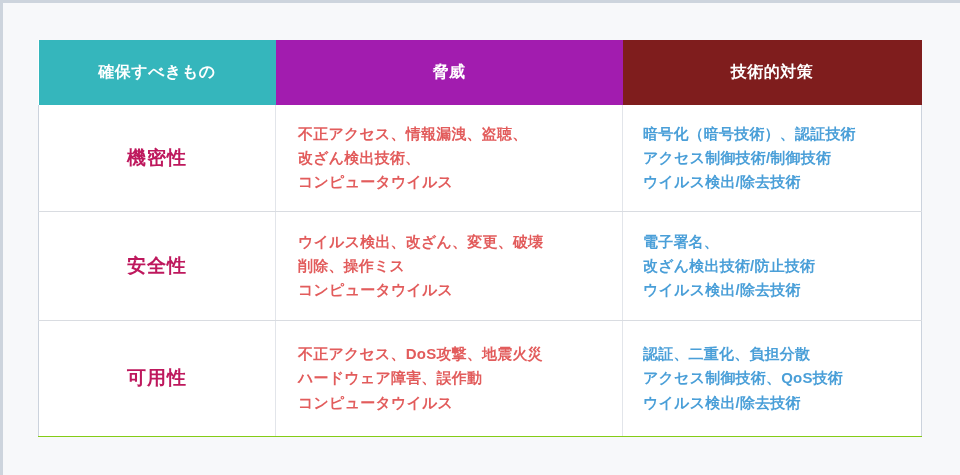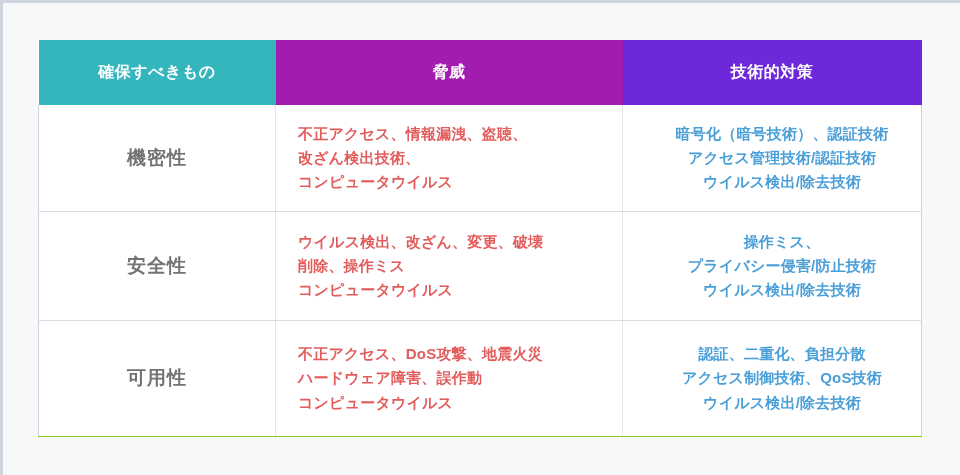--- a/index.html
+++ b/index.html
@@ -55,21 +55,21 @@
     color: #ffffff;
     font-size: 16px;
     font-weight: bold;
     letter-spacing: 0.5px;
     text-align: center;
     vertical-align: middle;
     border: 0;
   }
   th.h-aim    { background: #35b6bc; }
   th.h-threat { background: #a21caf; }
-  th.h-meas   { background: #6d28d9; }
+  th.h-meas   { background: #7f1d1d; }
 
   table.matrix tbody td {
     background: #ffffff;
     border-left: 1px solid #ccd3dd;
     border-right: 1px solid #ccd3dd;
     border-bottom: 1px solid #d9dce1;
     padding: 0;
     vertical-align: middle;
   }
   table.matrix tbody tr:last-child td {
@@ -89,38 +89,38 @@
     border-right: 1px solid #ccd3dd;
   }
 
   .row-1 td { height: 106px; }
   .row-2 td { height: 108px; }
   .row-3 td { height: 115px; }
 
   .aim-label {
     display: block;
     text-align: center;
-    color: #737373;
+    color: #be185d;
     font-size: 19px;
     font-weight: bold;
     letter-spacing: 1px;
     line-height: 1.3;
   }
   .item-list {
     padding: 0 0 0 22px;
     margin: 0;
     line-height: 1.62;
     font-size: 15px;
     font-weight: bold;
     letter-spacing: 0.2px;
   }
   .item-list .line { display: block; white-space: nowrap; }
   .threat-text { color: #e25c5c; }
   .meas-text   { color: #4a9fd8; }
-  .meas-list   { padding-left: 20px; text-align: center; }
+  .meas-list   { padding-left: 20px; }
 </style>
 </head>
 <body>
 
 <div class="page">
   <div class="page-edge-top"></div>
   <div class="page-edge-left"></div>
 
   <div class="table-wrap">
     <table class="matrix">
@@ -145,41 +145,41 @@
           <td class="cell-threat">
             <div class="item-list threat-text">
               <span class="line">不正アクセス、情報漏洩、盗聴、</span>
               <span class="line">改ざん検出技術、</span>
               <span class="line">コンピュータウイルス</span>
             </div>
           </td>
           <td class="cell-meas">
             <div class="item-list meas-list meas-text">
               <span class="line">暗号化（暗号技術）、認証技術</span>
-              <span class="line">アクセス管理技術/認証技術</span>
+              <span class="line">アクセス制御技術/制御技術</span>
               <span class="line">ウイルス検出/除去技術</span>
             </div>
           </td>
         </tr>
 
         <tr class="row-2">
           <td class="cell-aim">
             <span class="aim-label">安全性</span>
           </td>
           <td class="cell-threat">
             <div class="item-list threat-text">
               <span class="line">ウイルス検出、改ざん、変更、破壊</span>
               <span class="line">削除、操作ミス</span>
               <span class="line">コンピュータウイルス</span>
             </div>
           </td>
           <td class="cell-meas">
             <div class="item-list meas-list meas-text">
-              <span class="line">操作ミス、</span>
-              <span class="line">プライバシー侵害/防止技術</span>
+              <span class="line">電子署名、</span>
+              <span class="line">改ざん検出技術/防止技術</span>
               <span class="line">ウイルス検出/除去技術</span>
             </div>
           </td>
         </tr>
 
         <tr class="row-3">
           <td class="cell-aim">
             <span class="aim-label">可用性</span>
           </td>
           <td class="cell-threat">

